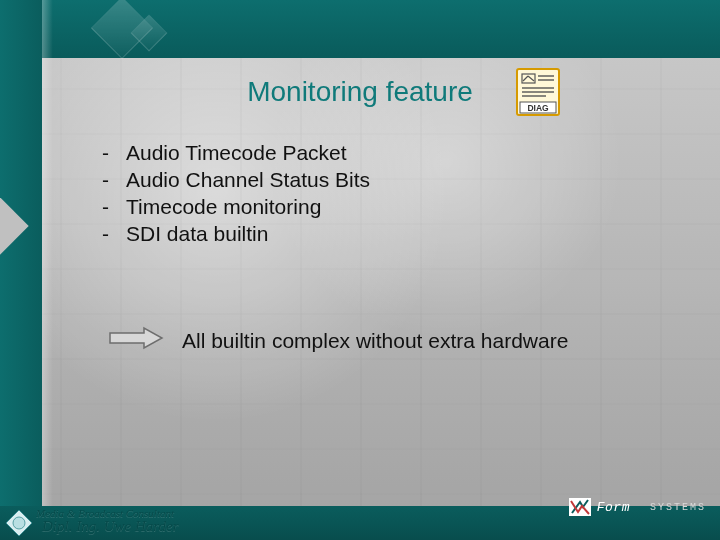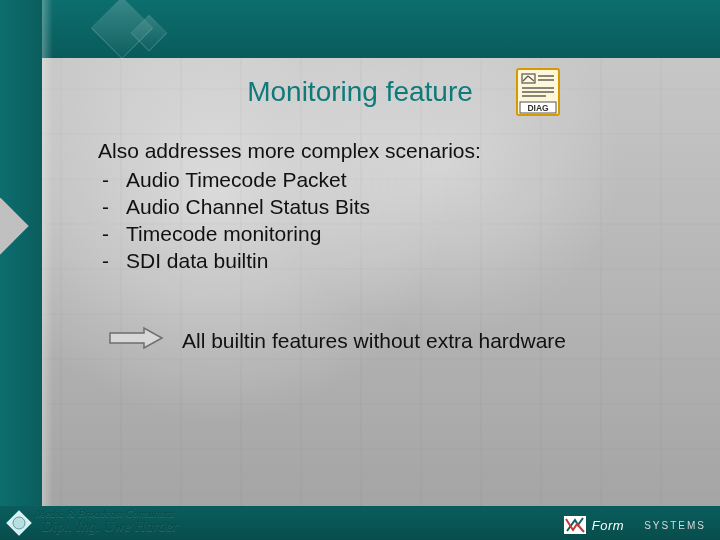--- a/index.html
+++ b/index.html
@@ -153,28 +153,29 @@
     text-shadow: 0 1px 0 rgba(255,255,255,0.15);
   }
   .consultant .line2 { font-size: 15px; margin-left: 6px; }
   .consultant-logo {
     position: absolute;
     left: 4px; bottom: 2px;
     width: 30px; height: 30px;
   }
   .brand {
     position: absolute;
-    right: 14px; bottom: 6px;
+    right: 14px; bottom: 24px;
     display: flex;
     align-items: center;
     gap: 6px;
     color: #fff;
     font-style: italic;
     font-size: 13px;
     letter-spacing: 0.5px;
+    font-family: Liberation Mono, monospace;
   }
   .brand .systems { font-size: 10px; color: #d9d9d9; font-style: normal; letter-spacing: 2px; margin-left: 14px; }
   .brand svg { display: block; }
   
   [data-bind]:empty::before { content: "\00a0"; }
 </style>
 </head>
 <body>
 
 <div class="slide">
@@ -199,21 +200,20 @@
       <line x1="22" y1="12" x2="38" y2="12" stroke="#555" stroke-width="1.4"></line>
       <line x1="6" y1="20" x2="38" y2="20" stroke="#555" stroke-width="1.4"></line>
       <line x1="6" y1="24" x2="38" y2="24" stroke="#555" stroke-width="1.4"></line>
       <line x1="6" y1="28" x2="30" y2="28" stroke="#555" stroke-width="1.4"></line>
       <rect x="4" y="34" width="36" height="11" fill="#fff" stroke="#555" stroke-width="1"></rect>
       <text x="22" y="43" text-anchor="middle" font-family="Arial" font-size="8.5" font-weight="bold" fill="#333" data-bind="diag_icon_label">DIAG</text>
     </svg>
   </div>
 
   <div class="body">
-    <div data-bind="intro">Also addresses more complex scenarios:</div>
     <div class="bullets">
       <div class="bullet-row">
         <span class="dash" data-bind="bullet_dash">-</span>
         <span data-bind="bullets.0">Audio Timecode Packet</span>
       </div>
       <div class="bullet-row">
         <span class="dash" data-bind="bullet_dash">-</span>
         <span data-bind="bullets.1">Audio Channel Status Bits</span>
       </div>
       <div class="bullet-row">
@@ -226,21 +226,21 @@
       </div>
     </div>
   </div>
 
   <div class="callout">
     <span class="arrow-cell">
       <svg width="56" height="24" viewBox="0 0 56 24">
         <polygon points="2,7 36,7 36,2 54,12 36,22 36,17 2,17" fill="#d7d7d7" stroke="#6e6e6e" stroke-width="1.5"></polygon>
       </svg>
     </span>
-    <span data-bind="callout">All builtin features without extra hardware</span>
+    <span data-bind="callout">All builtin complex without extra hardware</span>
   </div>
 
   <div class="bottom-bar"></div>
 
   <span class="consultant-logo">
     <svg viewBox="0 0 30 30" width="30" height="30">
       <polygon points="15,2 28,15 15,28 2,15" fill="#d9eef0" stroke="#3b8e93" stroke-width="1"></polygon>
       <circle cx="15" cy="15" r="6" fill="#b9dfe2" stroke="#3b8e93" stroke-width="0.8"></circle>
     </svg>
   </span>

